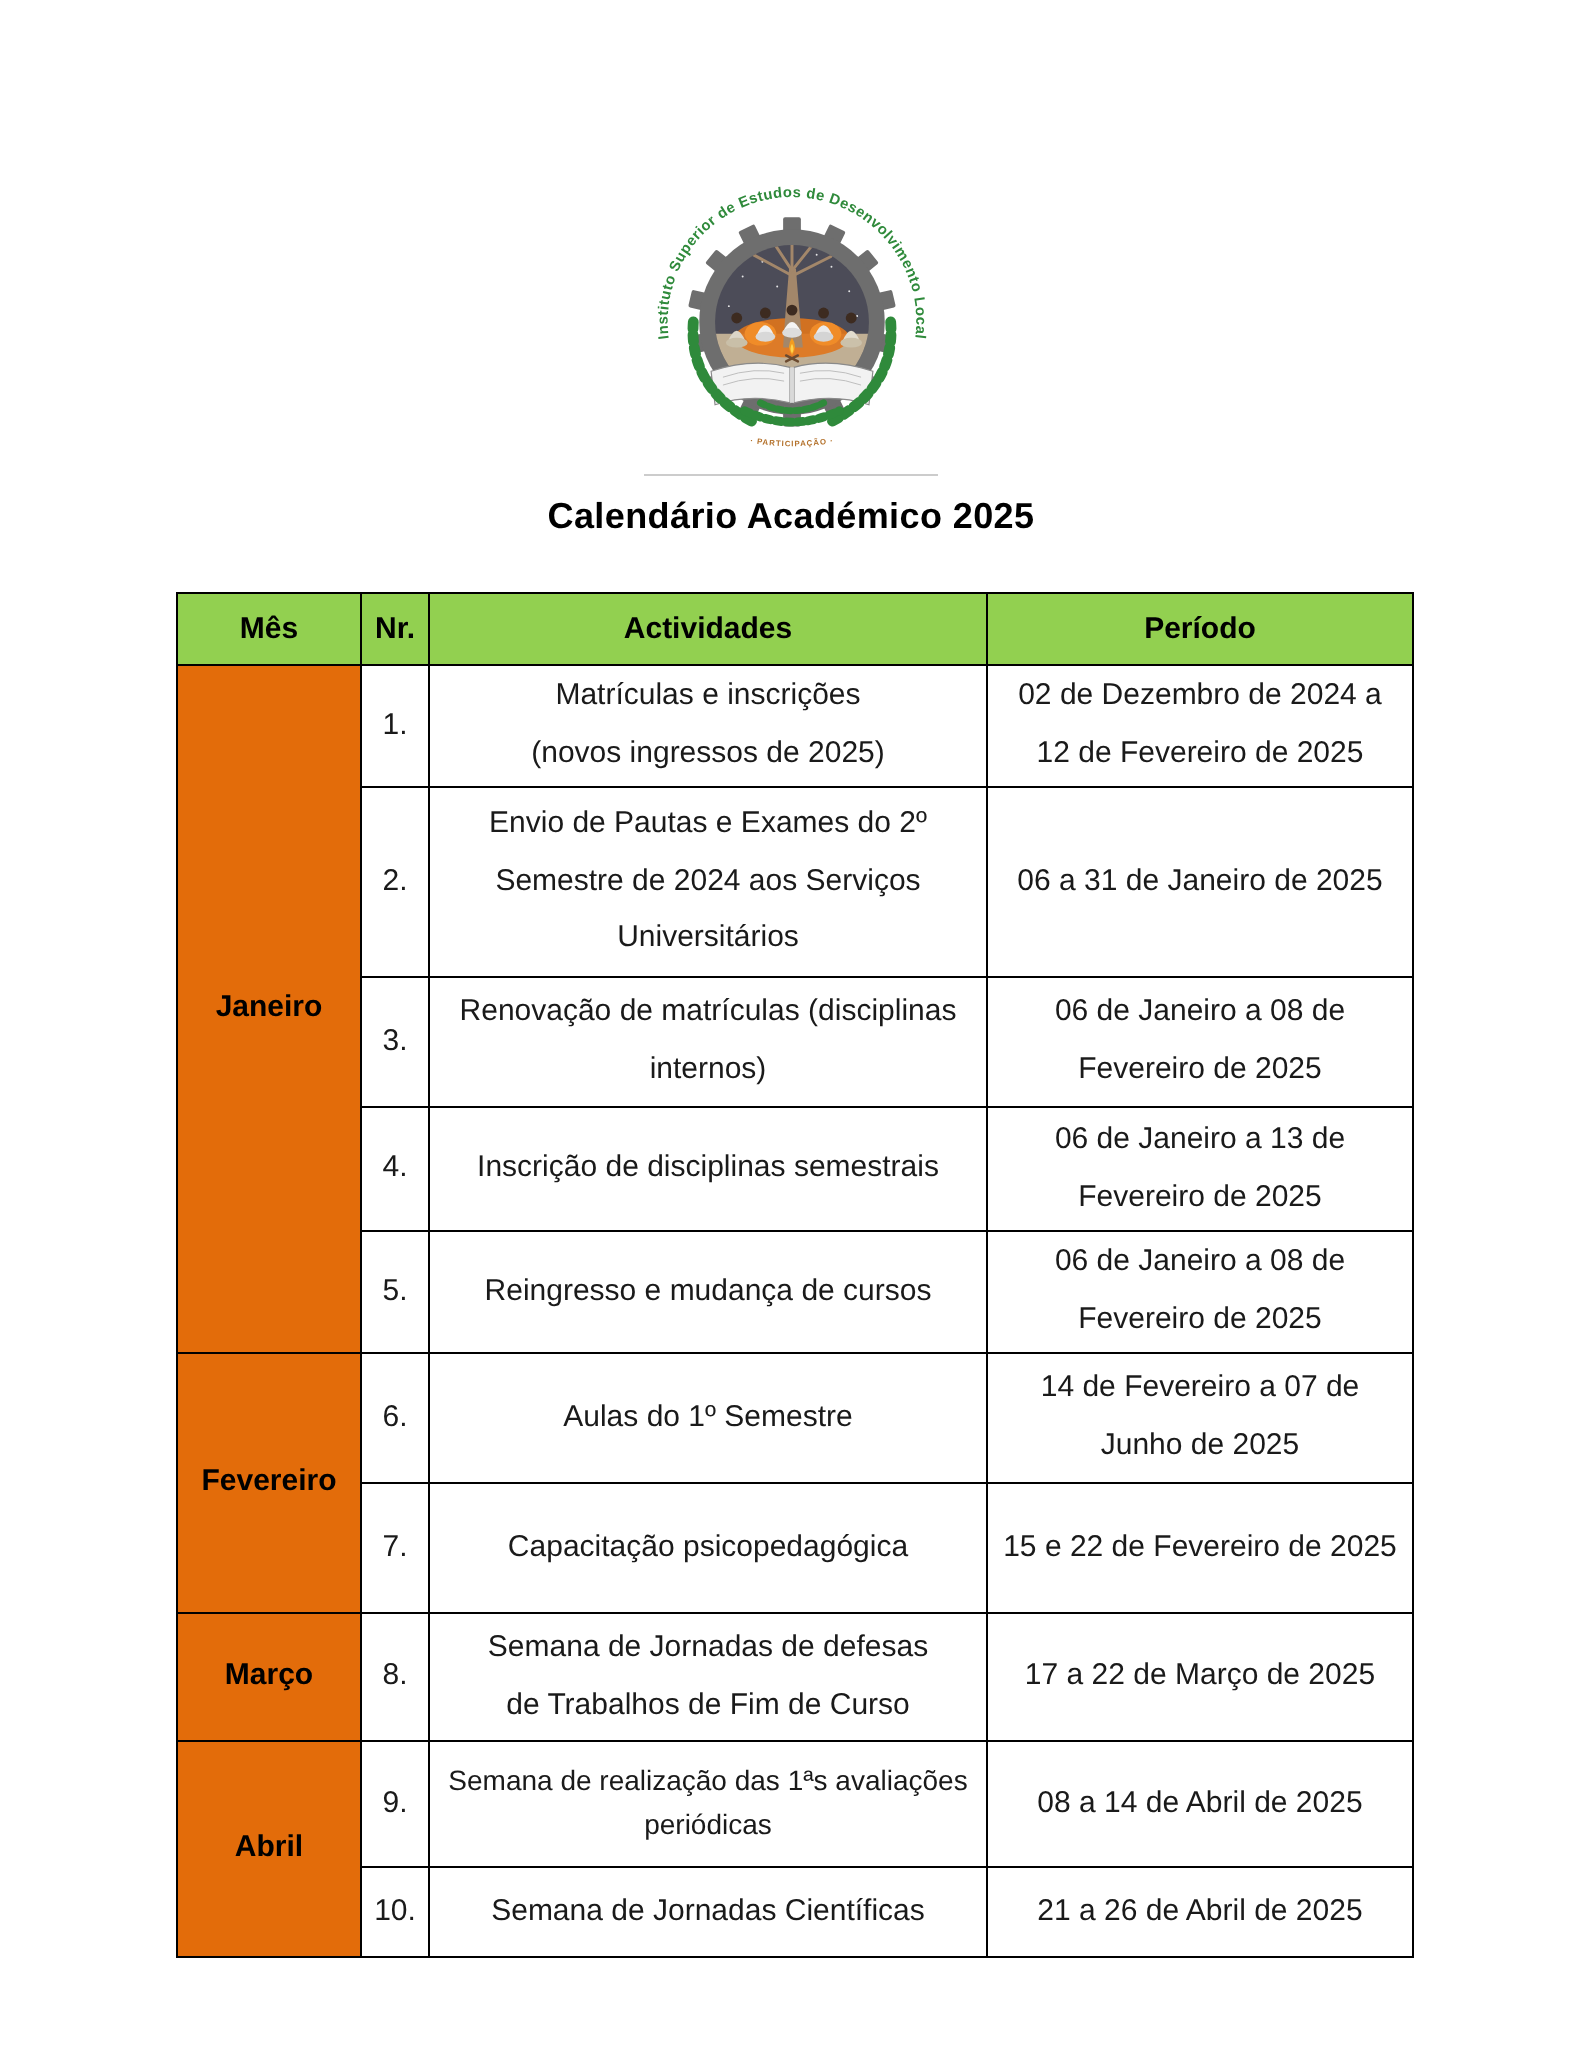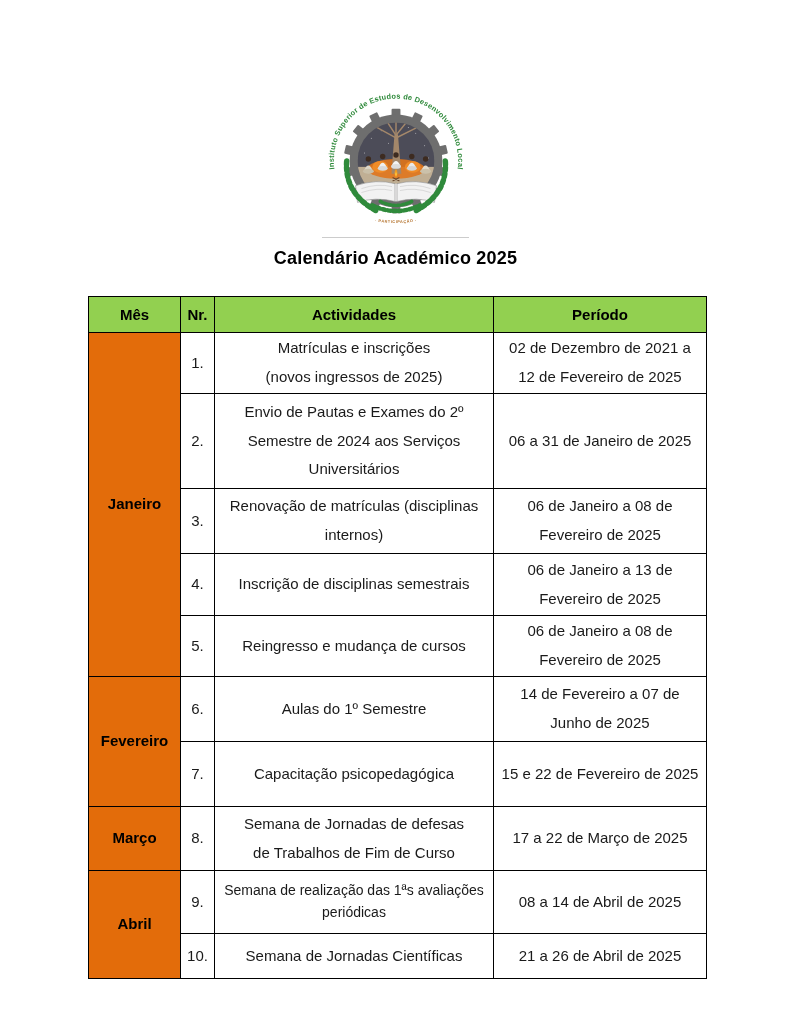--- a/index.html
+++ b/index.html
@@ -251,21 +251,21 @@
         <th>Actividades</th>
         <th>Período</th>
       </tr>
     </thead>
     <tbody>
         <tr data-row="1" style="height: 61px;">
           <td rowspan="5" class="cell-month">Janeiro</td>
           <td class="cell-nr">1.</td>
           <td class="cell-activity">Matrículas e inscrições
 (novos ingressos de 2025)</td>
-          <td class="cell-period">02 de Dezembro de 2021 a
+          <td class="cell-period">02 de Dezembro de 2024 a
 12 de Fevereiro de 2025</td>
         </tr>
         <tr data-row="2" style="height: 95px;">
           <td class="cell-nr">2.</td>
           <td class="cell-activity">Envio de Pautas e Exames do 2º
 Semestre de 2024 aos Serviços
 Universitários</td>
           <td class="cell-period">06 a 31 de Janeiro de 2025</td>
         </tr>
         <tr data-row="3" style="height: 65px;">

